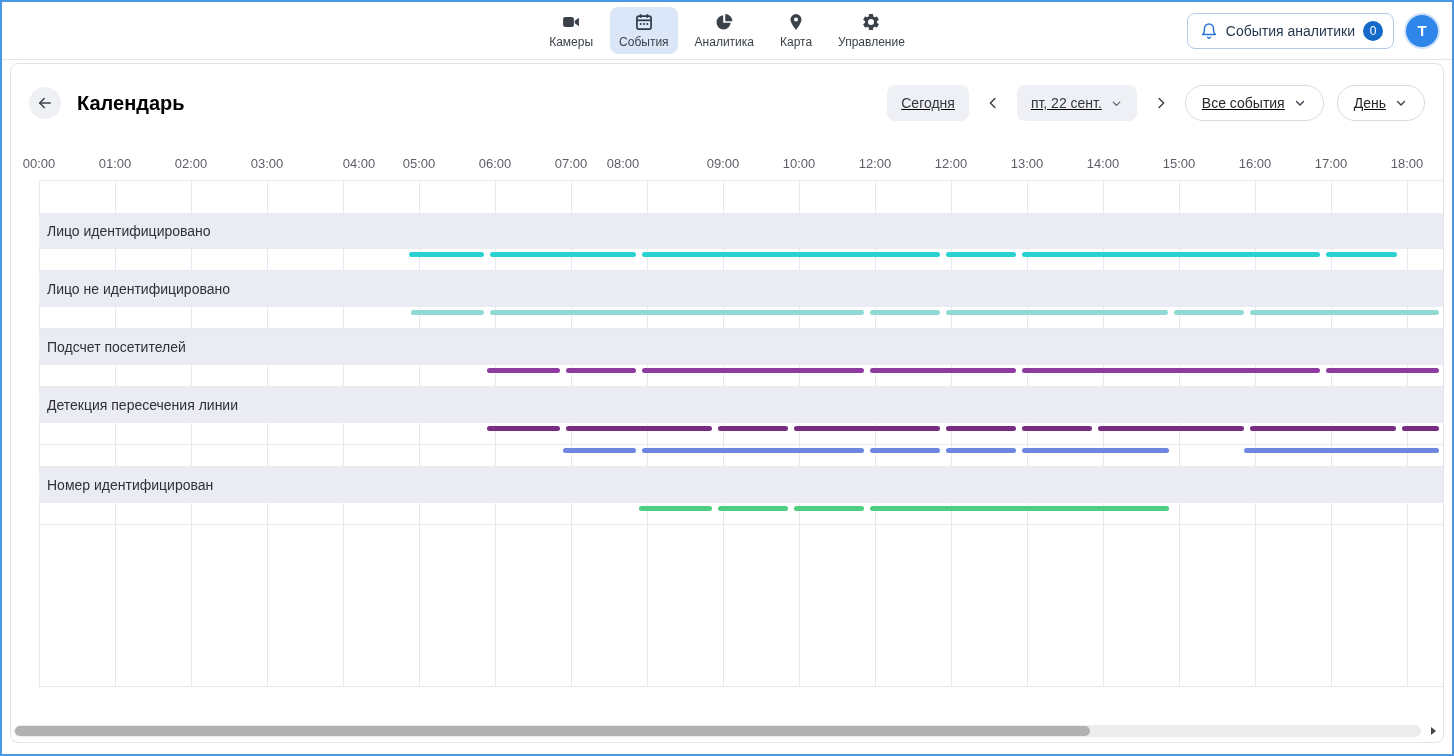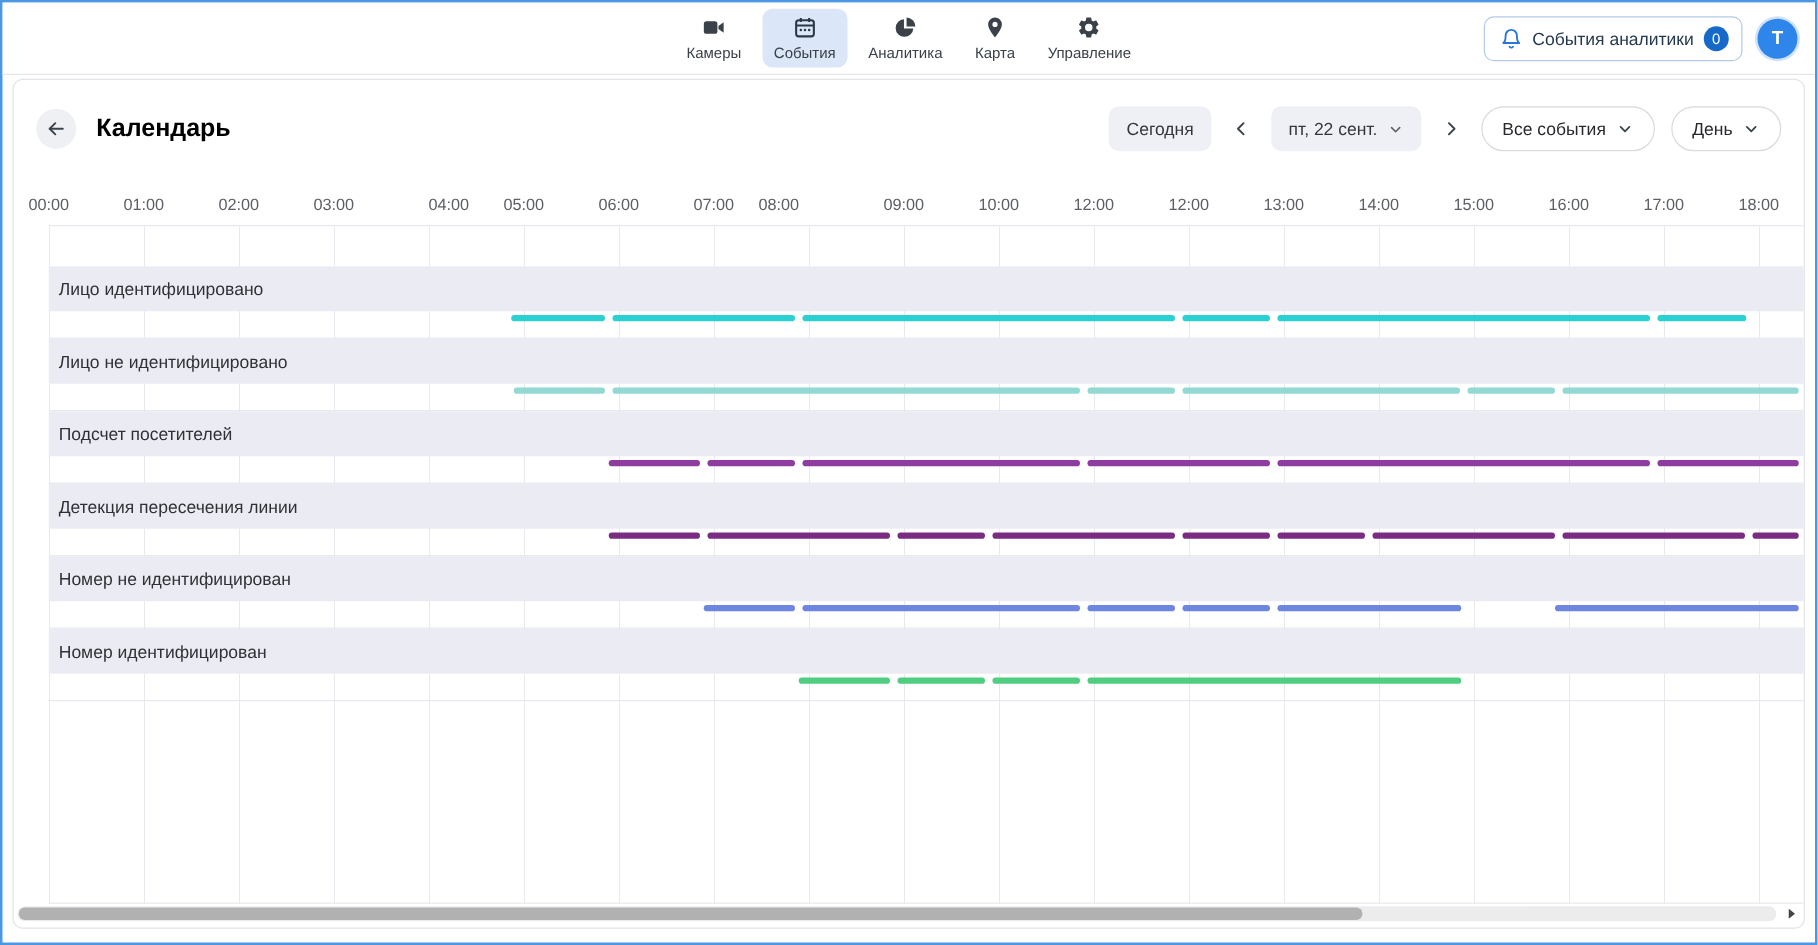--- a/index.html
+++ b/index.html
@@ -49,21 +49,21 @@
   .panel {
     margin: 3px 8px 0; height: 680px; border: 1px solid #e2e4e9;
     border-radius: 8px; background: #fff; position: relative; overflow: hidden;
   }
   .panel-header { height: 78px; display: flex; align-items: center; padding: 0 18px; gap: 16px; }
   .back-btn {
     width: 32px; height: 32px; border-radius: 50%; background: #eef0f4;
     border: none; display: flex; align-items: center; justify-content: center; cursor: pointer;
   }
   .page-title { font-size: 20px; font-weight: 700; color: #000000; }
-  .controls { margin-left: auto; display: flex; align-items: center; gap: 13px; }
+  .controls { margin-left: auto; display: flex; align-items: center; gap: 13px; text-decoration: underline; }
   .btn-flat {
     height: 36px; padding: 0 14px; background: #eef0f5; border: none; border-radius: 8px;
     font-size: 14px; color: #33363b; font-family: inherit; cursor: pointer;
     display: flex; align-items: center; gap: 8px; white-space: nowrap;
   }
   .chev-btn { background: none; border: none; cursor: pointer; display: flex; padding: 2px; }
   .pill {
     height: 36px; padding: 0 16px; background: #fff; border: 1px solid #d8dade;
     border-radius: 18px; font-size: 14px; color: #26282c; font-family: inherit;
     display: flex; align-items: center; gap: 8px; cursor: pointer; white-space: nowrap;
@@ -282,23 +282,20 @@
           <div class="segment" style="left: 448.4px; width: 72.2px; background: rgb(122, 44, 131);"></div>
           <div class="segment" style="left: 526.68px; width: 145.92px; background: rgb(122, 44, 131);"></div>
           <div class="segment" style="left: 678.68px; width: 69.92px; background: rgb(122, 44, 131);"></div>
           <div class="segment" style="left: 754.68px; width: 145.92px; background: rgb(122, 44, 131);"></div>
           <div class="segment" style="left: 906.68px; width: 69.92px; background: rgb(122, 44, 131);"></div>
           <div class="segment" style="left: 982.68px; width: 69.92px; background: rgb(122, 44, 131);"></div>
           <div class="segment" style="left: 1058.68px; width: 145.92px; background: rgb(122, 44, 131);"></div>
           <div class="segment" style="left: 1210.68px; width: 145.92px; background: rgb(122, 44, 131);"></div>
           <div class="segment" style="left: 1362.68px; width: 37.24px; background: rgb(122, 44, 131);"></div>
         </div>
-        <div class="row-band">
-          <span>Номер не идентифицирован</span>
-        </div>
         <div class="row-track">
           <div class="segment" style="left: 524.4px; width: 72.2px; background: rgb(110, 134, 223);"></div>
           <div class="segment" style="left: 602.68px; width: 221.92px; background: rgb(110, 134, 223);"></div>
           <div class="segment" style="left: 830.68px; width: 69.92px; background: rgb(110, 134, 223);"></div>
           <div class="segment" style="left: 906.68px; width: 69.92px; background: rgb(110, 134, 223);"></div>
           <div class="segment" style="left: 982.68px; width: 147.44px; background: rgb(110, 134, 223);"></div>
           <div class="segment" style="left: 1205.36px; width: 194.56px; background: rgb(110, 134, 223);"></div>
         </div>
         <div class="row-band">
           <span>Номер идентифицирован</span>

